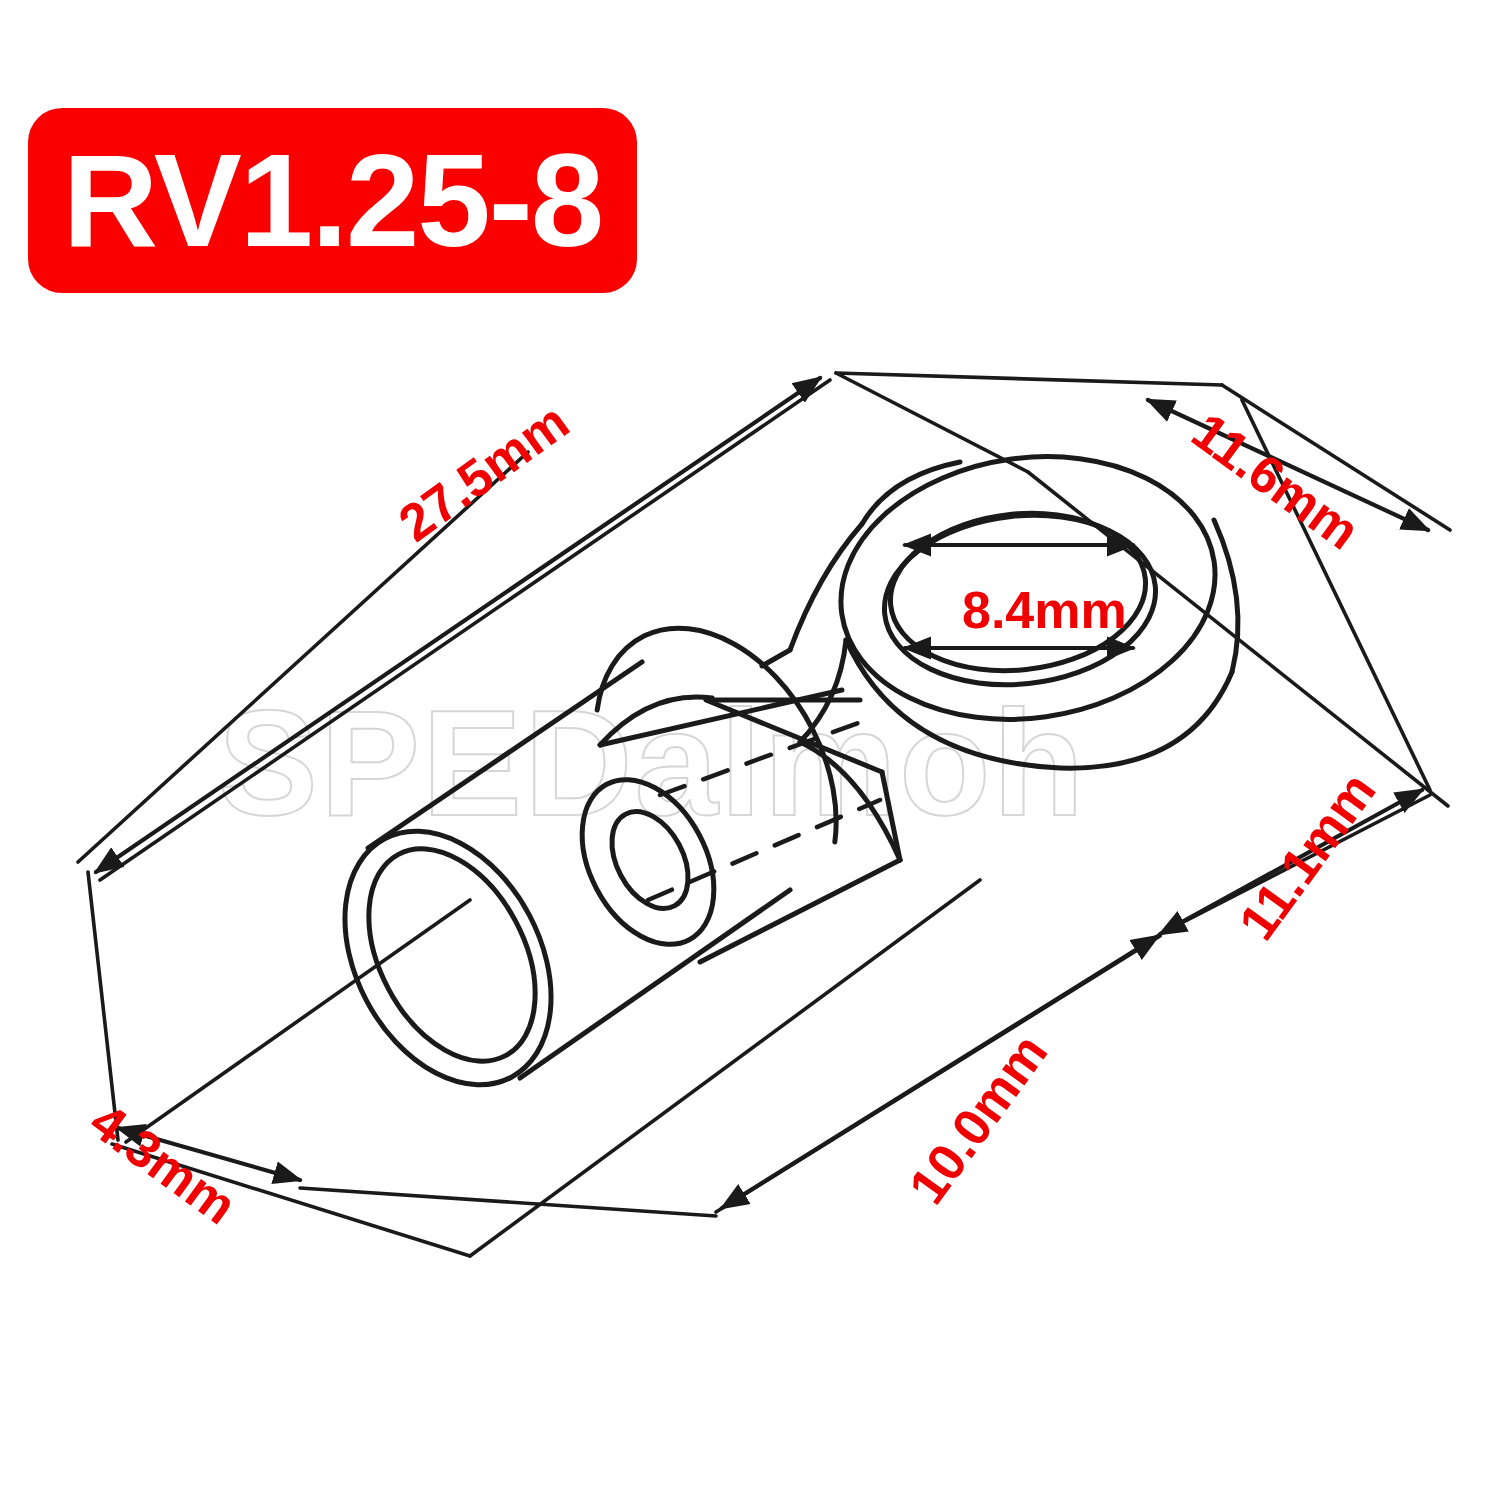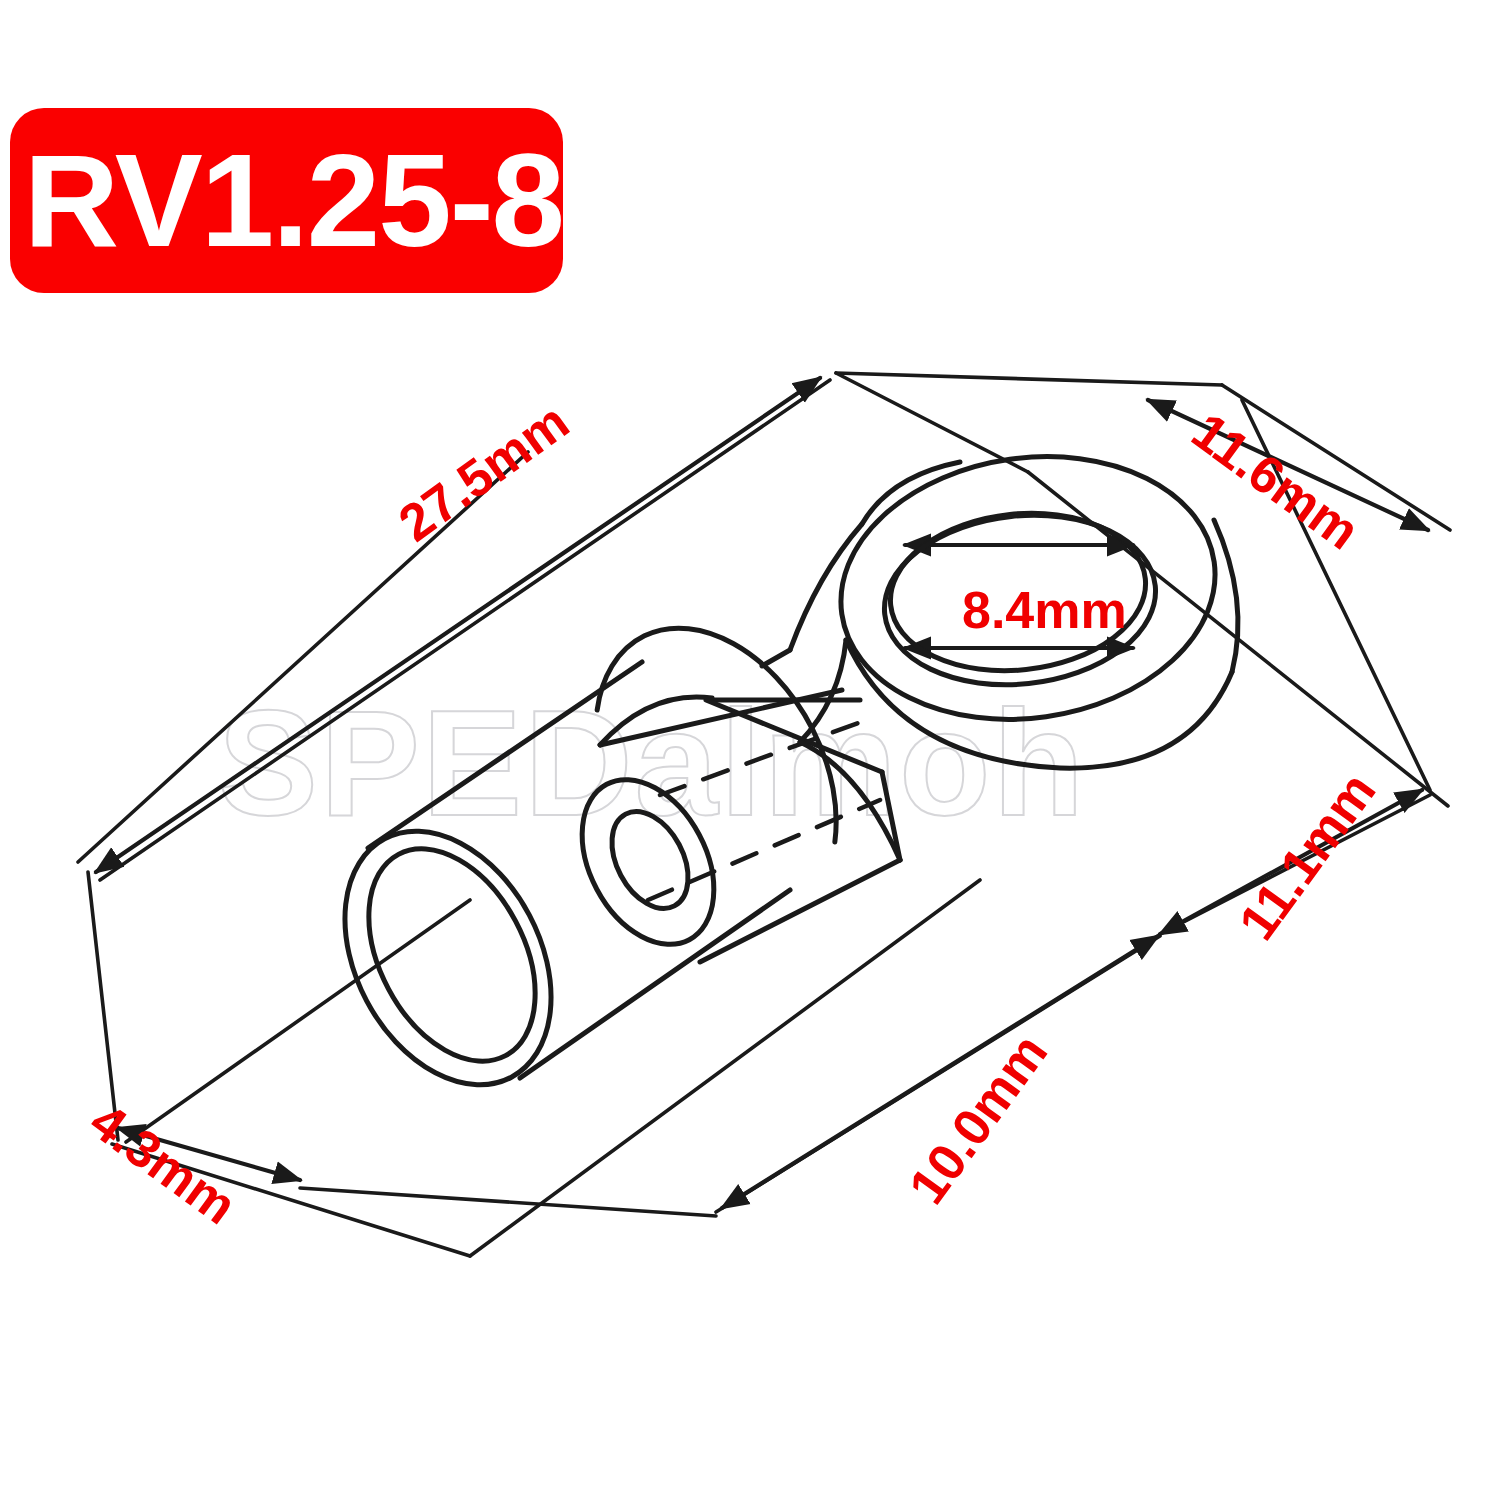--- a/index.html
+++ b/index.html
@@ -11,29 +11,29 @@
     width: 1500px;
     height: 1500px;
     position: relative;
     overflow: hidden;
     font-family: "Liberation Sans", sans-serif;
   }
 
   
   #product-badge {
     position: absolute;
-    left: 10px;
+    left: 28px;
     top: 108px;
-    width: 553px;
+    width: 609px;
     height: 185px;
     background: #fa0000;
     border-radius: 34px;
     display: flex;
     align-items: center;
-    justify-content: flex-end;
+    justify-content: center;
     box-sizing: border-box;
   }
   #product-badge-label {
     color: #ffffff;
     font-family: "Liberation Sans", sans-serif;
     font-weight: bold;
     font-size: 132px;
     line-height: 1;
     letter-spacing: -2px;
     white-space: nowrap;

